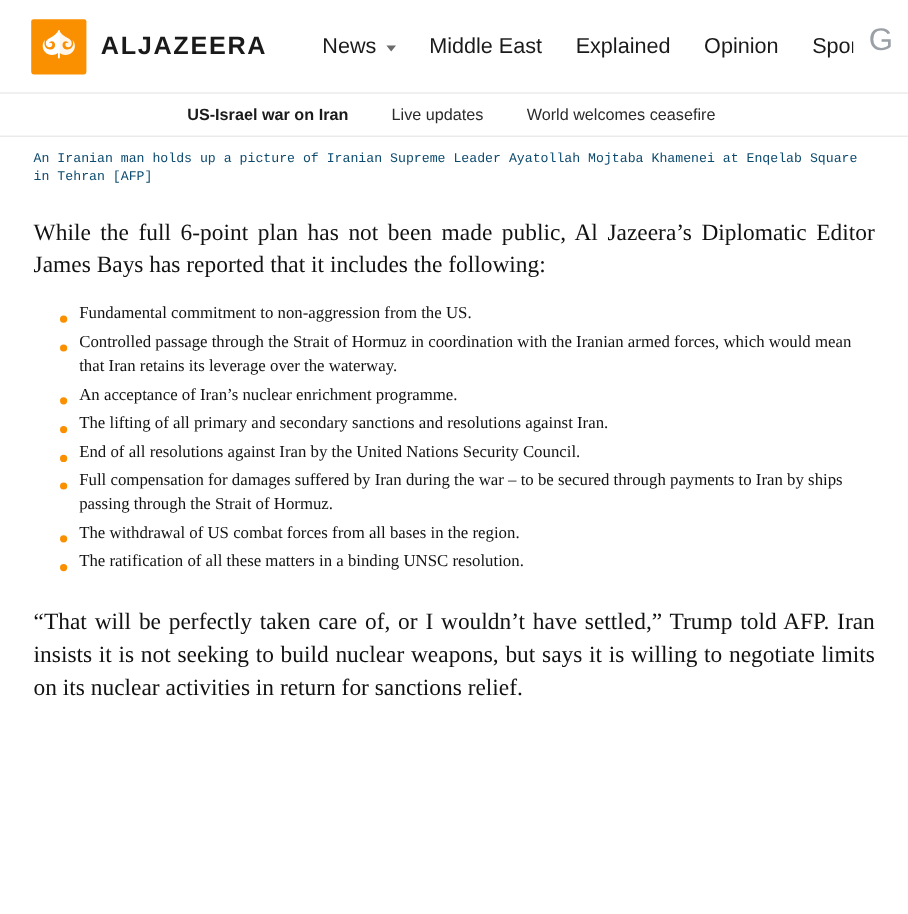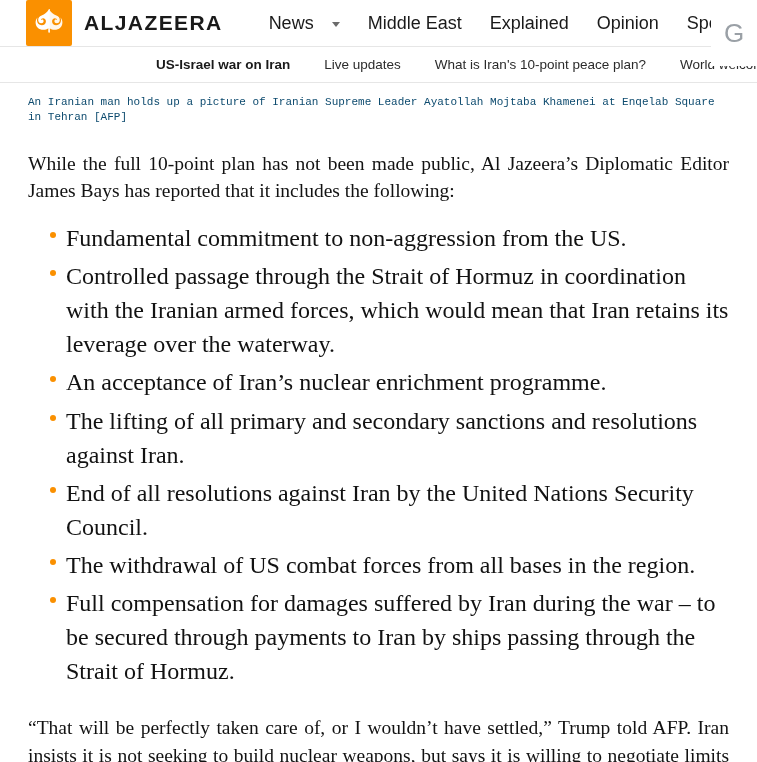--- a/index.html
+++ b/index.html
@@ -12,21 +12,21 @@
     height: 762px;
     overflow: hidden;
     font-family: "Liberation Serif", serif;
     color: #121212;
     position: relative;
   }
 
   
   .site-header {
     position: relative;
-    height: 47px;
+    height: 78px;
     background: #ffffff;
     border-bottom: 1px solid #e6e6e6;
     display: flex;
     align-items: center;
     box-sizing: border-box;
   }
   .logo-wrap {
     display: flex;
     align-items: center;
     margin-left: 26px;
@@ -56,21 +56,21 @@
     gap: 28px;
     font-family: "Liberation Sans", sans-serif;
     font-size: 18px;
     color: #1a1a1a;
     white-space: nowrap;
   }
   .nav-item {
     cursor: pointer;
     display: flex;
     align-items: center;
-    gap: 18px;
+    gap: 8px;
   }
   .chev {
     display: inline-block;
     width: 0; height: 0;
     border-left: 4px solid transparent;
     border-right: 4px solid transparent;
     border-top: 5px solid #6b6b6b;
     margin-top: 3px;
   }
   .nav-clip {
@@ -105,30 +105,30 @@
   
   .topic-bar {
     height: 36px;
     border-bottom: 1px solid #e6e6e6;
     display: flex;
     align-items: center;
     font-family: "Liberation Sans", sans-serif;
     font-size: 13.5px;
     color: #2b2b2b;
     padding-left: 156px;
-    gap: 22px;
+    gap: 36px;
     white-space: nowrap;
     overflow: hidden;
     box-sizing: border-box;
   }
   .topic-bar .topic-main {
     font-weight: bold;
     color: #1a1a1a;
   }
-  .topic-bar .topic-link { cursor: pointer; margin-left: 12px; }
+  .topic-bar .topic-link { cursor: pointer; }
 
   
   .caption {
     font-family: Liberation Mono, monospace;
     font-size: 11px;
     color: #0c4a6e;
     padding: 12px 28px 8px 28px;
     line-height: 1.4;
   }
 
@@ -145,21 +145,21 @@
     hyphens: auto;
   }
   .article p.first { margin-top: 16px; }
   ul.points {
     list-style: none;
     margin: 16px 0 0 0;
     padding: 0 0 0 22px;
   }
   ul.points li {
     position: relative;
-    font-size: 24px;
+    font-size: 14px;
     line-height: 1.42;
     margin-bottom: 4px;
     padding-left: 16px;
   }
   ul.points li::before {
     content: "";
     position: absolute;
     left: 0;
     top: 11px;
     width: 6px;
@@ -198,33 +198,33 @@
   </nav>
 
   <div class="header-right">
     <span class="g-letter">G</span>
   </div>
 </header>
 
 <div class="topic-bar">
   <span class="topic-main">US-Israel war on Iran</span>
   <span class="topic-link">Live updates</span>
-  <span class="topic-link">What is Iran's 10-point peace plan?</span>
   <span class="topic-link">World welcomes ceasefire</span>
 </div>
 
 <div class="caption">An Iranian man holds up a picture of Iranian Supreme Leader Ayatollah Mojtaba Khamenei at Enqelab Square in Tehran [AFP]</div>
 
 <article class="article">
-  <p class="first">While the full 10-point plan has not been made public, Al Jazeera’s Diplomatic Editor James Bays has reported that it includes the following:</p>
+  <p class="first">While the full 6-point plan has not been made public, Al Jazeera’s Diplomatic Editor James Bays has reported that it includes the following:</p>
 
   <ul class="points">
     <li>Fundamental commitment to non-aggression from the US.</li>
     <li>Controlled passage through the Strait of Hormuz in coordination with the Iranian armed forces, which would mean that Iran retains its leverage over the waterway.</li>
     <li>An acceptance of Iran’s nuclear enrichment programme.</li>
     <li>The lifting of all primary and secondary sanctions and resolutions against Iran.</li>
     <li>End of all resolutions against Iran by the United Nations Security Council.</li>
+    <li>Full compensation for damages suffered by Iran during the war – to be secured through payments to Iran by ships passing through the Strait of Hormuz.</li>
     <li>The withdrawal of US combat forces from all bases in the region.</li>
-    <li>Full compensation for damages suffered by Iran during the war – to be secured through payments to Iran by ships passing through the Strait of Hormuz.</li>
+    <li>The ratification of all these matters in a binding UNSC resolution.</li>
   </ul>
 
   <p class="spacer-para">“That will be perfectly taken care of, or I wouldn’t have settled,” Trump told AFP. Iran insists it is not seeking to build nuclear weapons, but says it is willing to negotiate limits on its nuclear activities in return for sanctions relief.</p>
 </article>
 
 </body></html>

